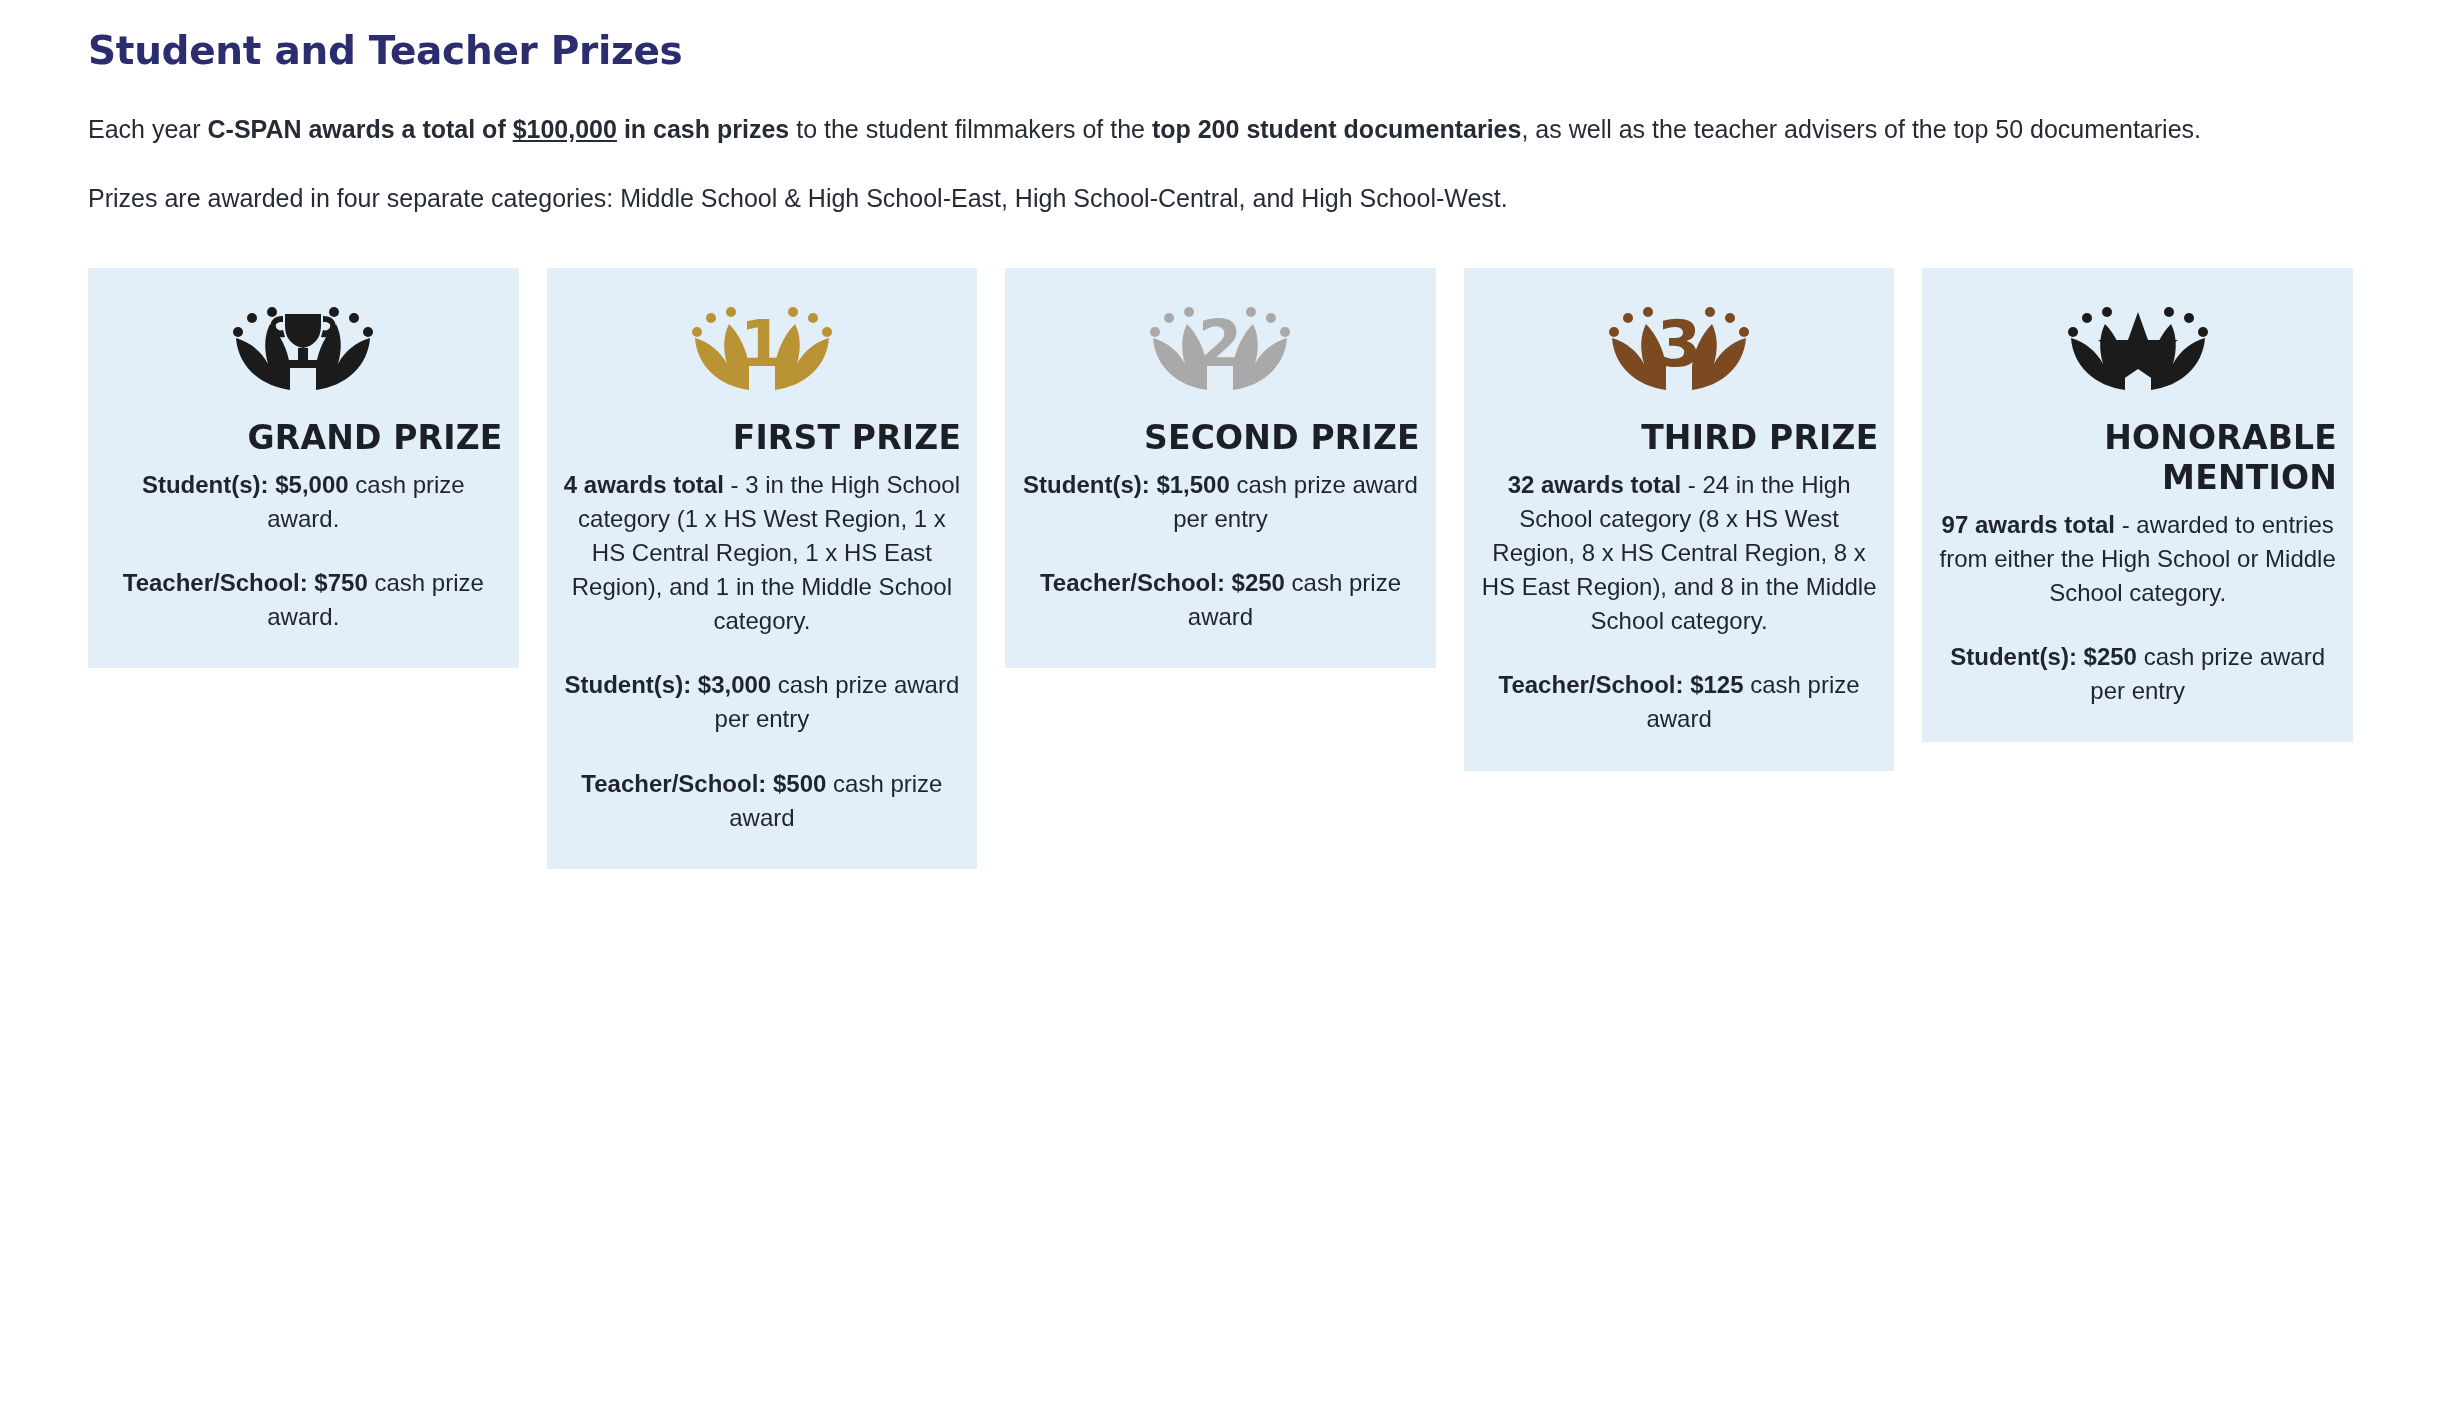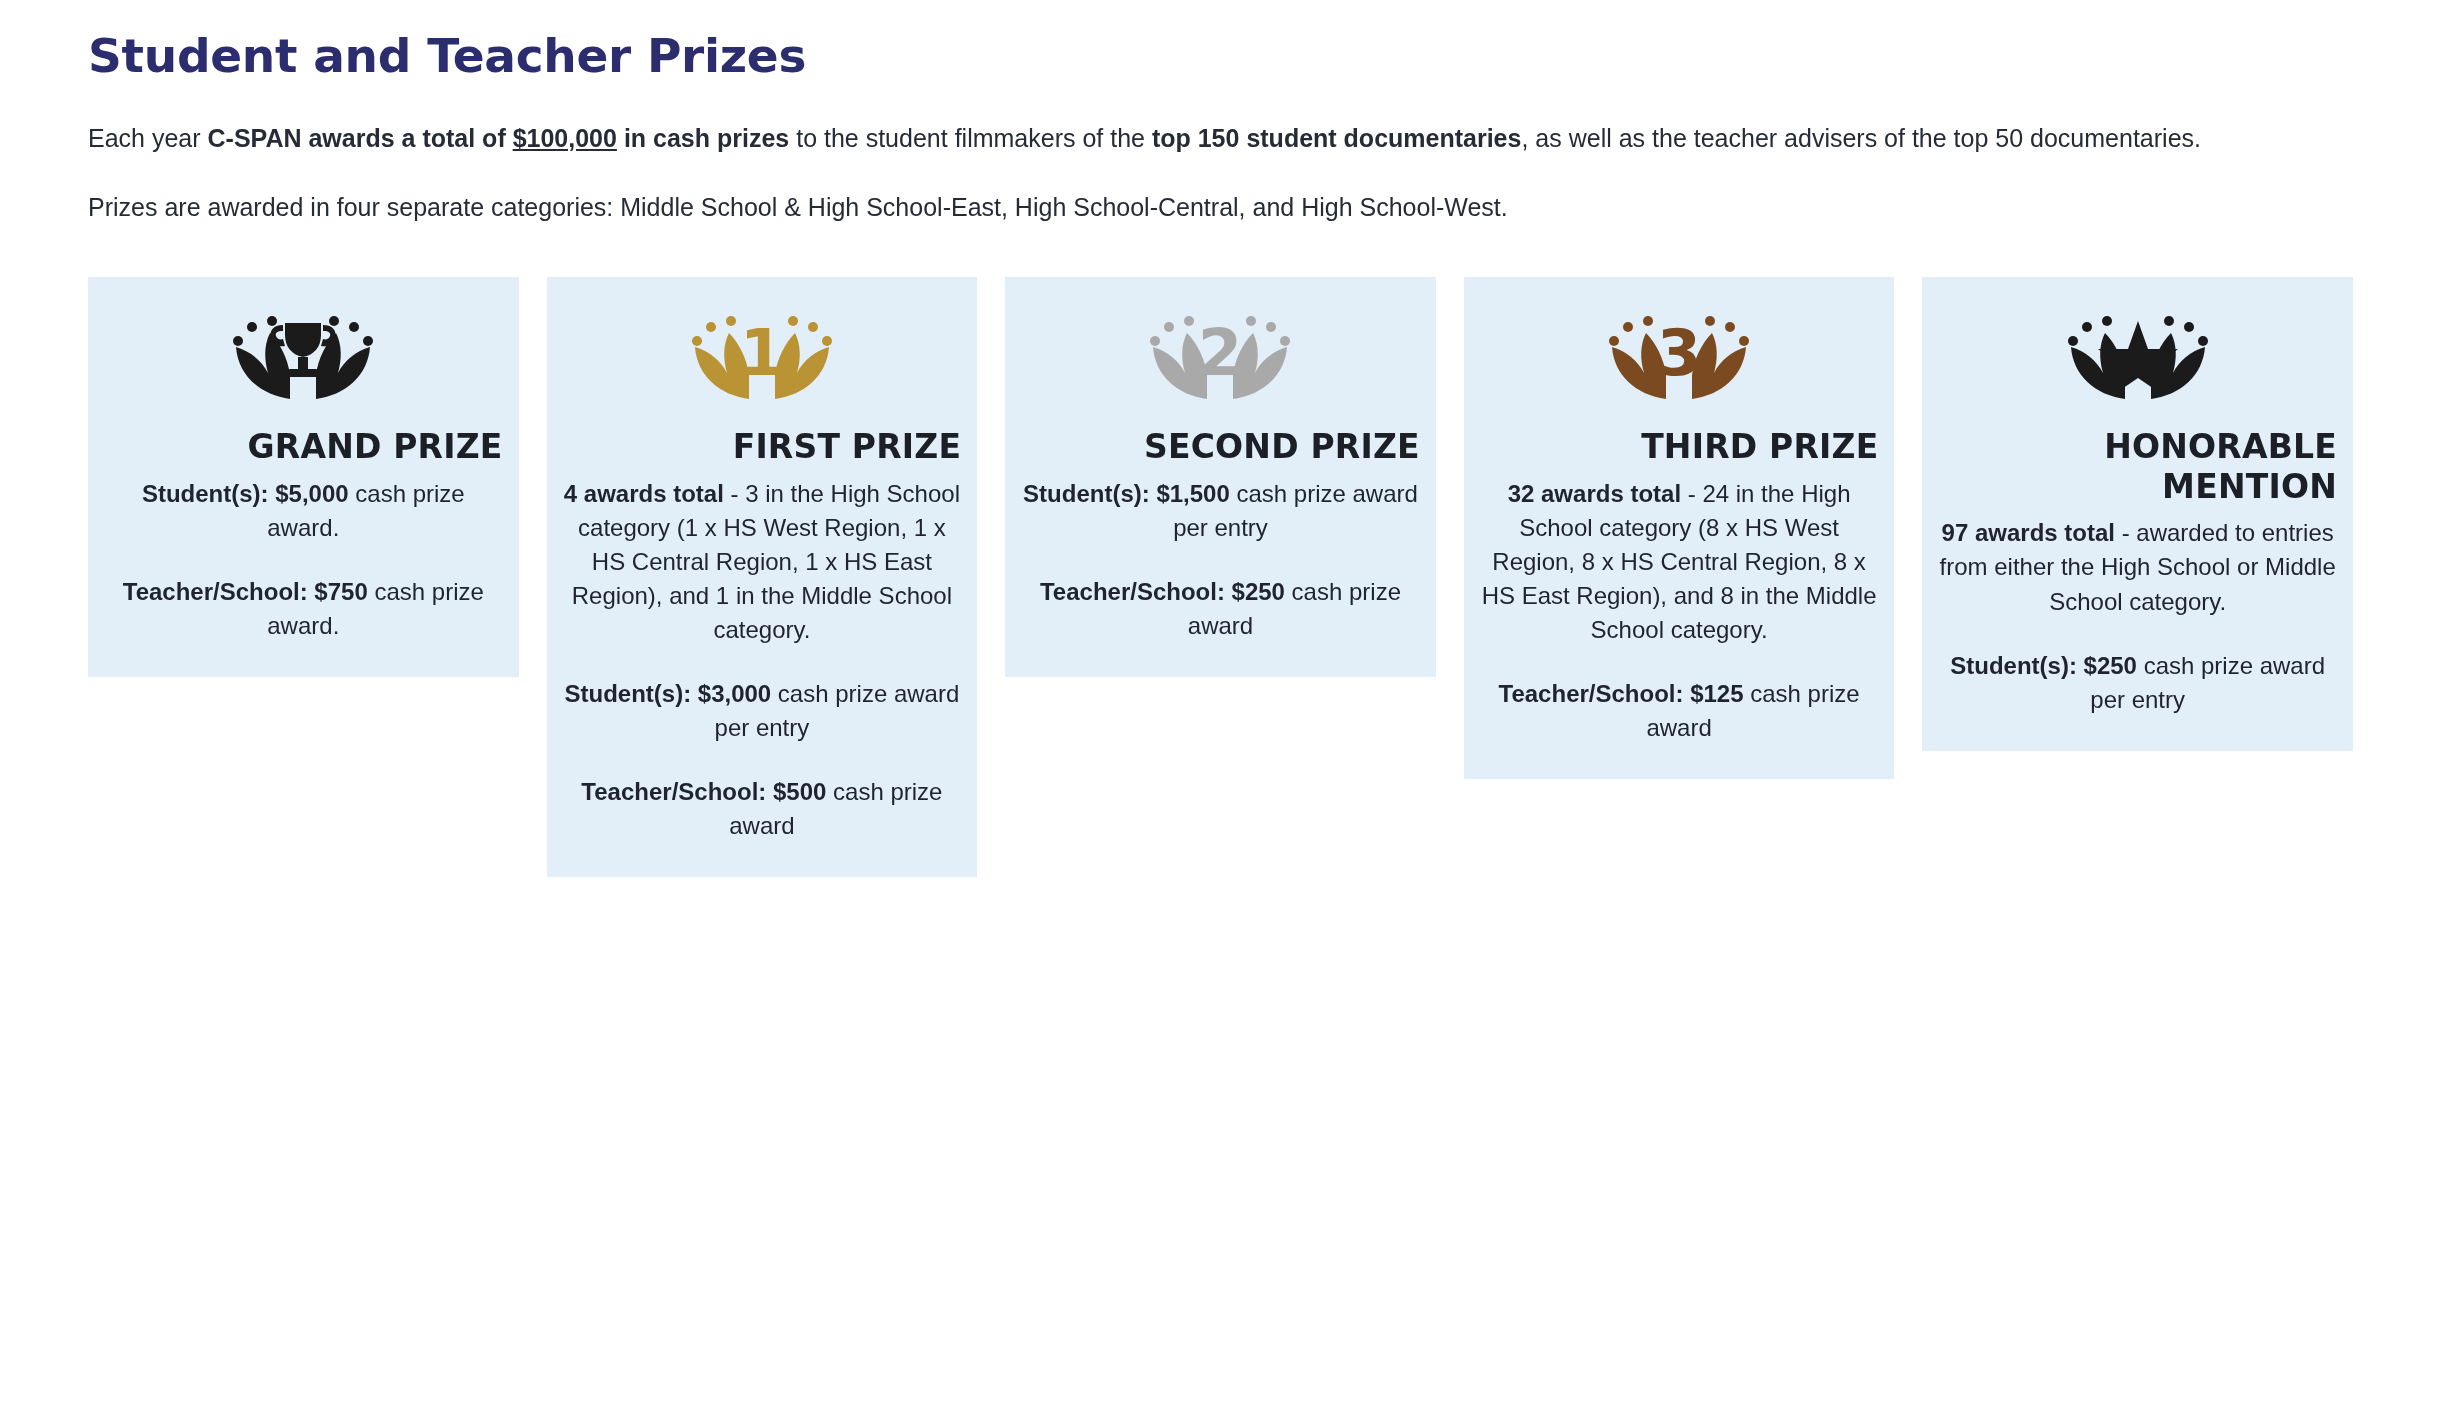--- a/index.html
+++ b/index.html
@@ -13,21 +13,21 @@
     font-family: "Liberation Sans", sans-serif;
     color: #1f2430;
     overflow: hidden;
   }
   .page {
     padding: 0 88px;
     box-sizing: border-box;
   }
   h1.page-title {
     font-family: "DejaVu Sans", sans-serif;
-    font-size: 47px;
+    font-size: 39px;
     line-height: 1.1;
     font-weight: bold;
     color: #2b2d6e;
     margin: 30px 0 0 0;
     letter-spacing: -0.3px;
   }
   .intro {
     font-size: 25px;
     line-height: 1.45;
     color: #262b35;
@@ -95,21 +95,21 @@
   }
 </style>
 </head>
 <body>
 
 <div class="page">
 
   <h1 class="page-title">Student and Teacher Prizes</h1>
 
   <p class="intro">
-    <span>Each year </span><b>C-SPAN awards a total of </b><b class="underline">$100,000</b><b> in cash prizes</b><span> to the student filmmakers of the </span><b>top 150 student documentaries</b><span>, as well as the teacher advisers of the top 50 documentaries.</span>
+    <span>Each year </span><b>C-SPAN awards a total of </b><b class="underline">$100,000</b><b> in cash prizes</b><span> to the student filmmakers of the </span><b>top 200 student documentaries</b><span>, as well as the teacher advisers of the top 50 documentaries.</span>
   </p>
 
   <p class="intro">Prizes are awarded in four separate categories: Middle School &amp; High School-East, High School-Central, and High School-West.</p>
 
   <div class="cards">
 
     <div class="card">
       <div class="wreath">
         <svg width="150" height="110" viewBox="0 0 150 110" aria-hidden="true">
           <g fill="#1b1b1b">

